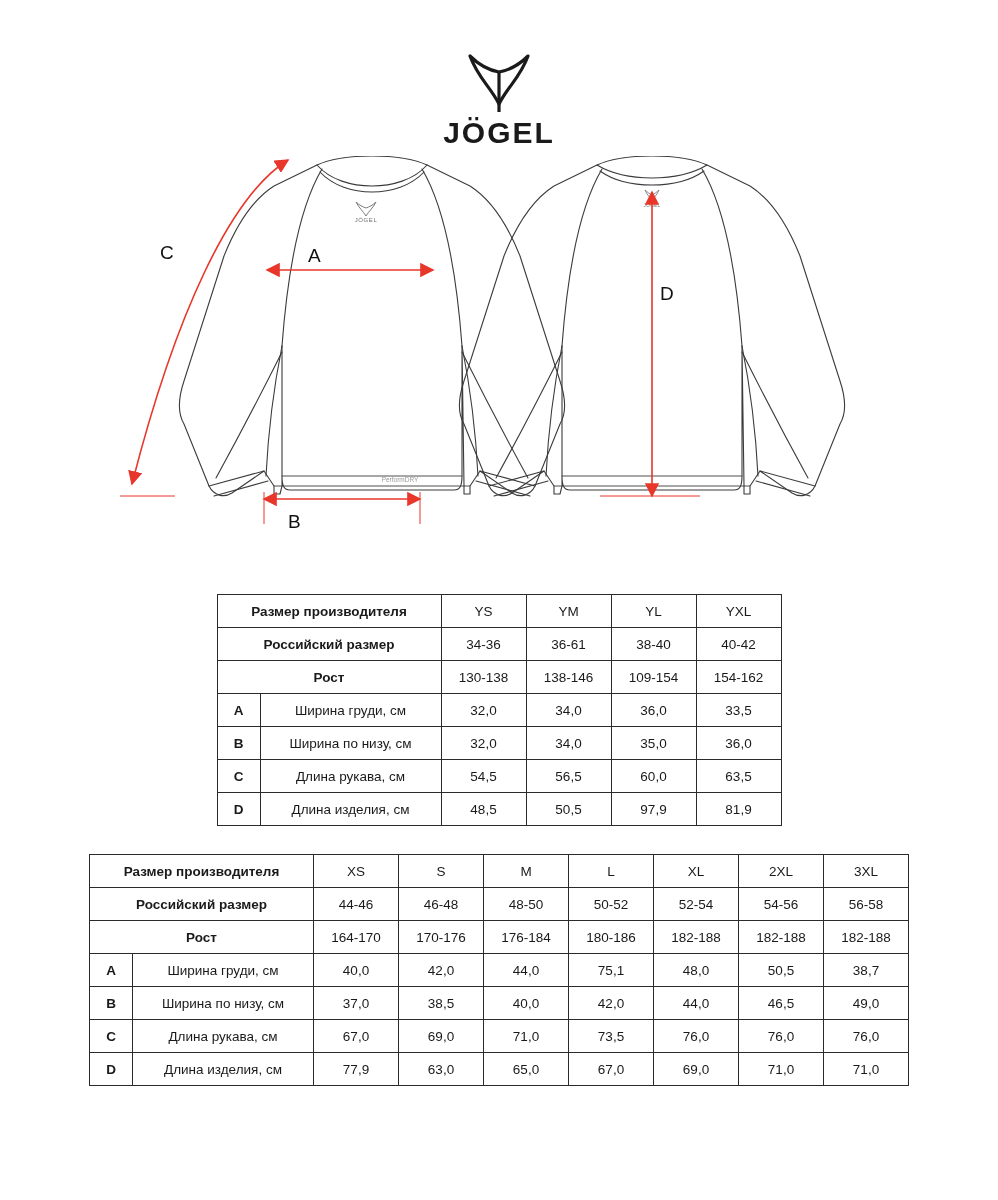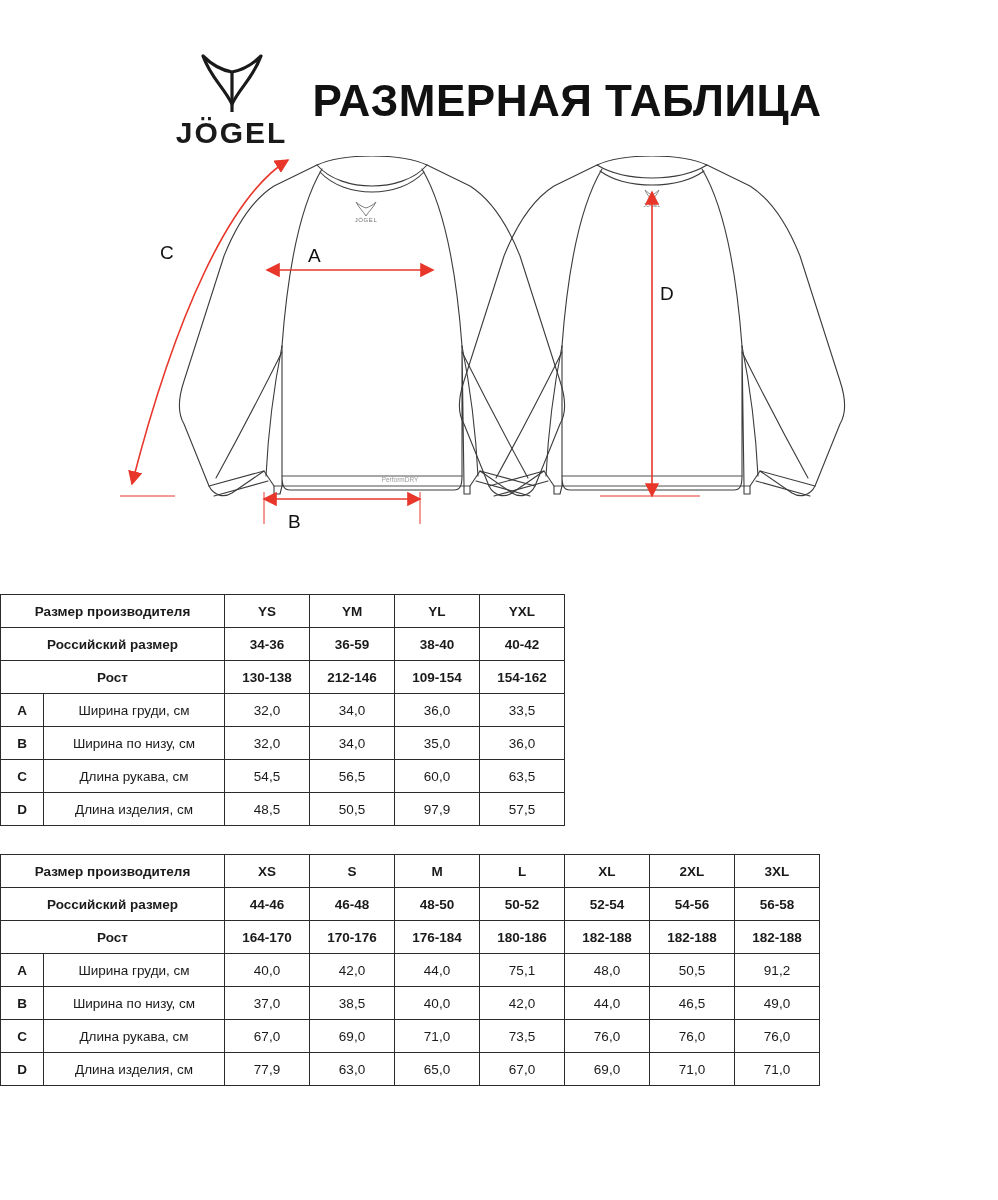--- a/index.html
+++ b/index.html
@@ -57,20 +57,21 @@
     position: relative;
     margin-top: 6px;
   }
   .illustration svg {
     display: block;
   }
 
   
   .table-wrap {
     display: flex;
+    justify-content: center;
   }
   table.size-table {
     border-collapse: collapse;
     font-size: 13px;
   }
   table.size-table td {
     border: 1px solid #2b2b2b;
     height: 32px;
     text-align: center;
     vertical-align: middle;
@@ -89,37 +90,36 @@
     width: 168px;
     text-align: left;
     padding-left: 12px;
     font-size: 13.5px;
   }
   td.headlabel {
     font-weight: bold;
     text-align: center;
   }
   tr.head td { font-weight: bold; }
-  tr.head td.val { font-weight: bold; }
+  tr.head td.val { font-weight: normal; }
   td.val { width: 68px; }
   .t2 td.val { width: 72px; }
   .t1 td.val { width: 72px; }
 </style>
 </head>
 <body>
 
 <div class="header">
   <div class="logo">
     <svg class="logo-mark" viewBox="0 0 70 62">
       <path d="M6 4 C 14 26, 26 34, 35 52 C 44 34, 56 26, 64 4 C 56 12, 46 18, 35 20 C 24 18, 14 12, 6 4 Z" fill="none" stroke="#1a1a1a" stroke-width="3.2" stroke-linejoin="round"></path>
       <path d="M35 20 L35 60" fill="none" stroke="#1a1a1a" stroke-width="3.2"></path>
     </svg>
     <div class="logo-word">JÖGEL</div>
   </div>
-  <div class="title">РАЗМЕРНАЯ ТАБЛИЦА</div>
 </div>
 
 <div class="illustration">
   <svg width="998" height="420" viewBox="0 0 998 420">
     <g fill="none" stroke="#3b3b3b" stroke-width="1.1" stroke-linejoin="round" stroke-linecap="round">
 
       <path d="M317 9
                C 330 3, 352 0, 372 0
                C 392 0, 414 3, 427 9
                L 470 30
@@ -269,28 +269,28 @@
       <tr class="head">
         <td class="headlabel" colspan="2">Размер производителя</td>
         <td class="val">YS</td>
         <td class="val">YM</td>
         <td class="val">YL</td>
         <td class="val">YXL</td>
       </tr>
       <tr class="head">
         <td class="headlabel" colspan="2">Российский размер</td>
         <td class="val">34-36</td>
-        <td class="val">36-59</td>
+        <td class="val">36-61</td>
         <td class="val">38-40</td>
         <td class="val">40-42</td>
       </tr>
       <tr class="head">
         <td class="headlabel" colspan="2">Рост</td>
         <td class="val">130-138</td>
-        <td class="val">212-146</td>
+        <td class="val">138-146</td>
         <td class="val">109-154</td>
         <td class="val">154-162</td>
       </tr>
       <tr>
         <td class="letter">A</td>
         <td class="rowlabel">Ширина груди, см</td>
         <td class="val">32,0</td>
         <td class="val">34,0</td>
         <td class="val">36,0</td>
         <td class="val">33,5</td>
@@ -310,21 +310,21 @@
         <td class="val">56,5</td>
         <td class="val">60,0</td>
         <td class="val">63,5</td>
       </tr>
       <tr>
         <td class="letter">D</td>
         <td class="rowlabel">Длина изделия, см</td>
         <td class="val">48,5</td>
         <td class="val">50,5</td>
         <td class="val">97,9</td>
-        <td class="val">57,5</td>
+        <td class="val">81,9</td>
       </tr>
     </tbody>
   </table>
 </div>
 
 <div class="table-wrap">
   <table class="size-table t2">
     <tbody>
       <tr class="head">
         <td class="headlabel" colspan="2">Размер производителя</td>
@@ -358,21 +358,21 @@
       </tr>
       <tr>
         <td class="letter">A</td>
         <td class="rowlabel">Ширина груди, см</td>
         <td class="val">40,0</td>
         <td class="val">42,0</td>
         <td class="val">44,0</td>
         <td class="val">75,1</td>
         <td class="val">48,0</td>
         <td class="val">50,5</td>
-        <td class="val">91,2</td>
+        <td class="val">38,7</td>
       </tr>
       <tr>
         <td class="letter">B</td>
         <td class="rowlabel">Ширина по низу, см</td>
         <td class="val">37,0</td>
         <td class="val">38,5</td>
         <td class="val">40,0</td>
         <td class="val">42,0</td>
         <td class="val">44,0</td>
         <td class="val">46,5</td>

